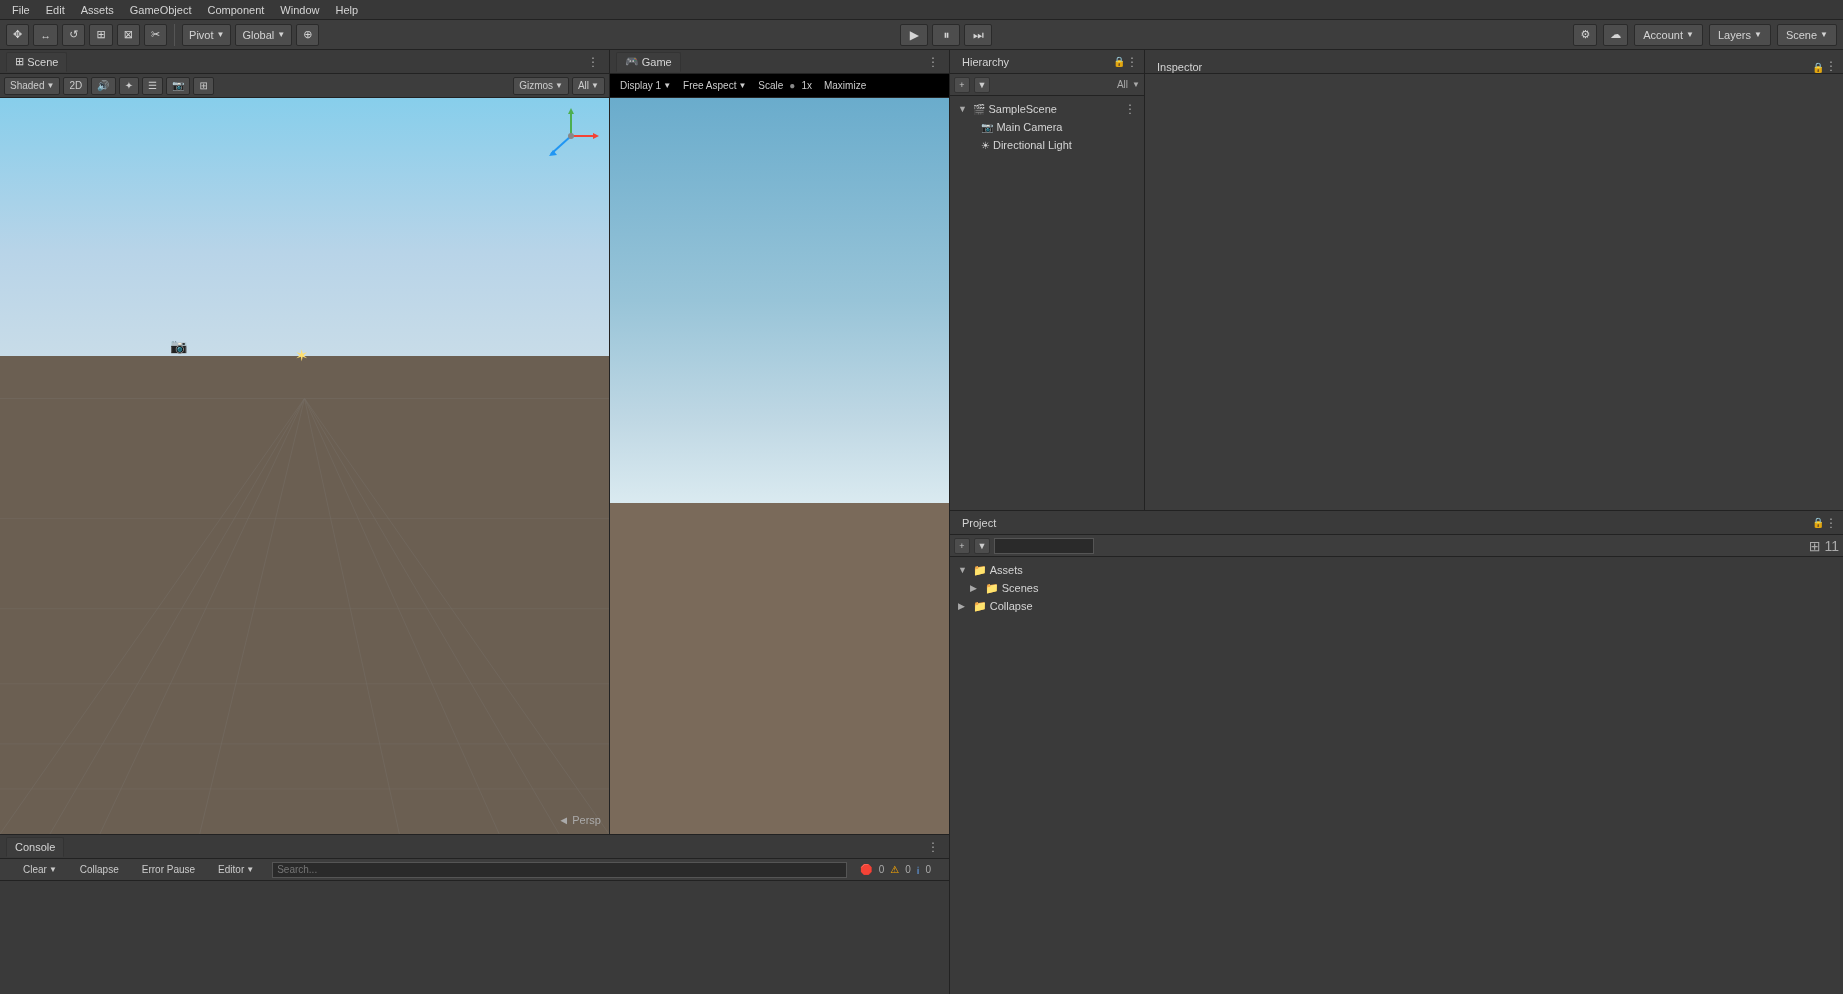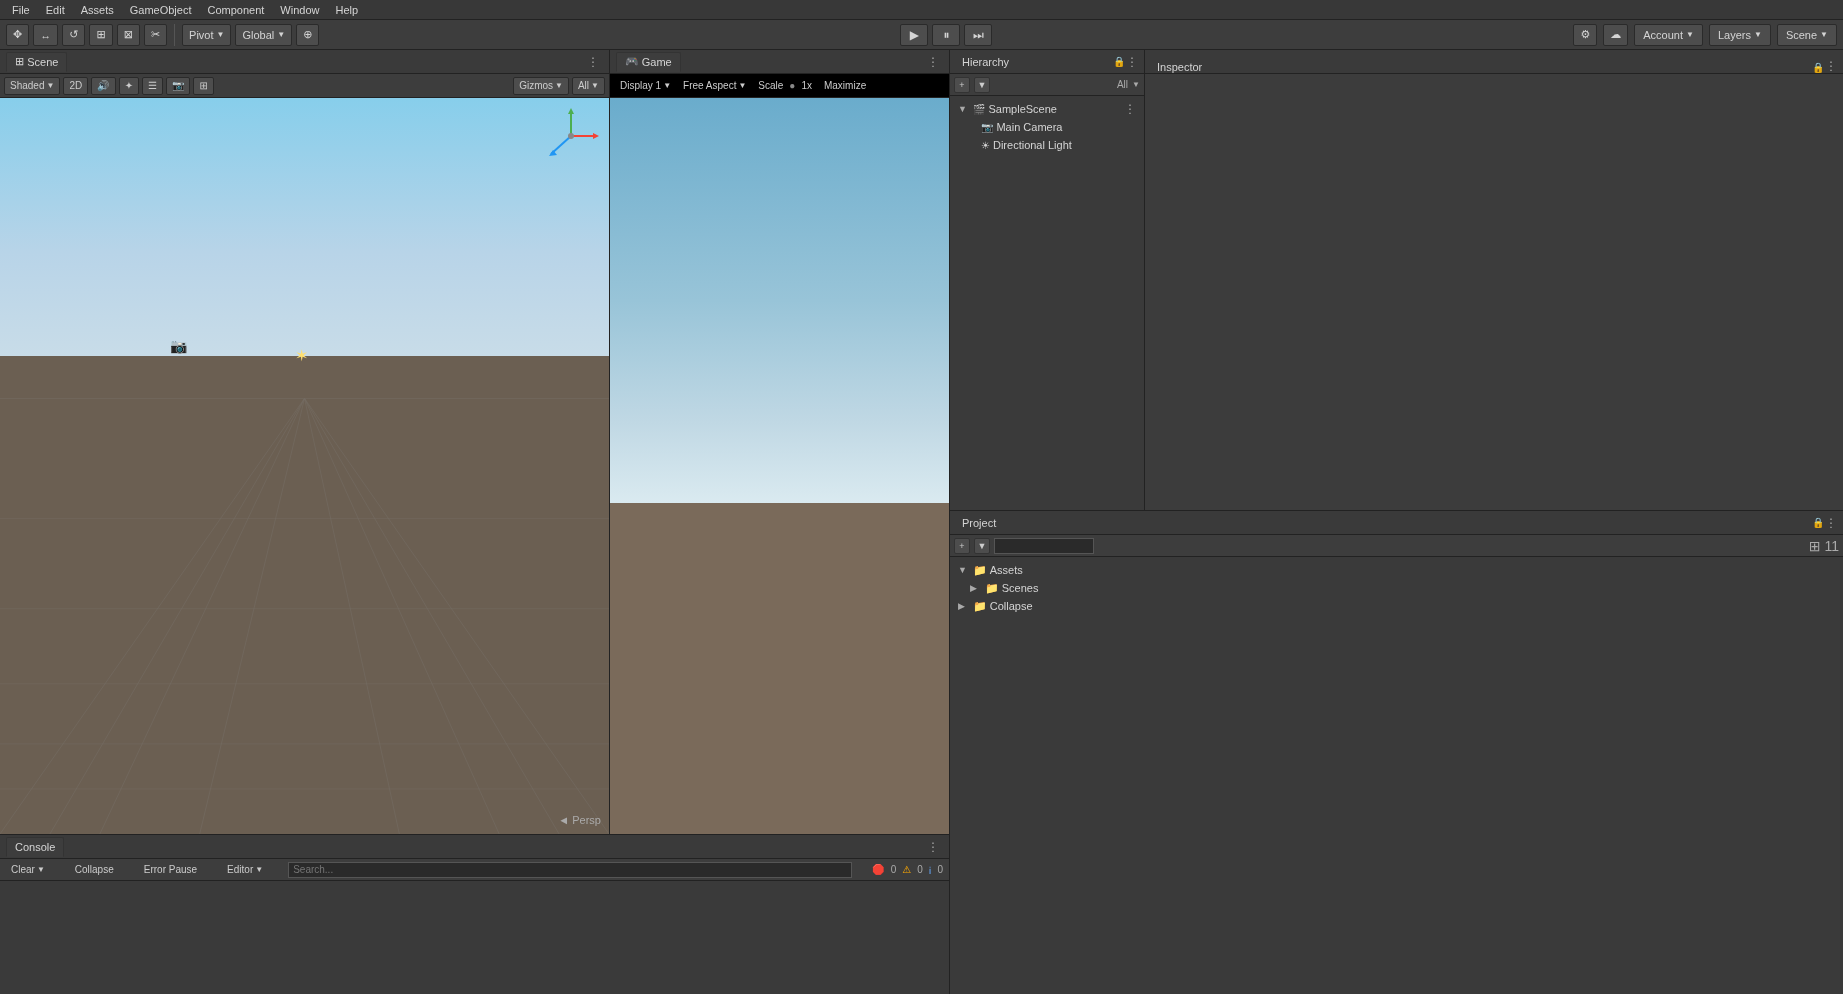--- a/index.html
+++ b/index.html
@@ -266,22 +266,22 @@
       background: #3a3a3a;
       display: flex;
       flex-direction: column;
       border-top: 1px solid #222;
     }
     .console-toolbar {
       height: 22px;
       background: #3d3d3d;
       display: flex;
       align-items: center;
-      padding: 0 6px;
-      gap: 20px;
+      padding: 0 18px;
+      gap: 13px;
       border-bottom: 1px solid #222;
     }
     .console-tb-btn {
       padding: 0 5px;
       height: 16px;
       font-size: 10px;
       color: #ccc;
       cursor: pointer;
       display: flex; align-items: center; gap: 2px;
     }

